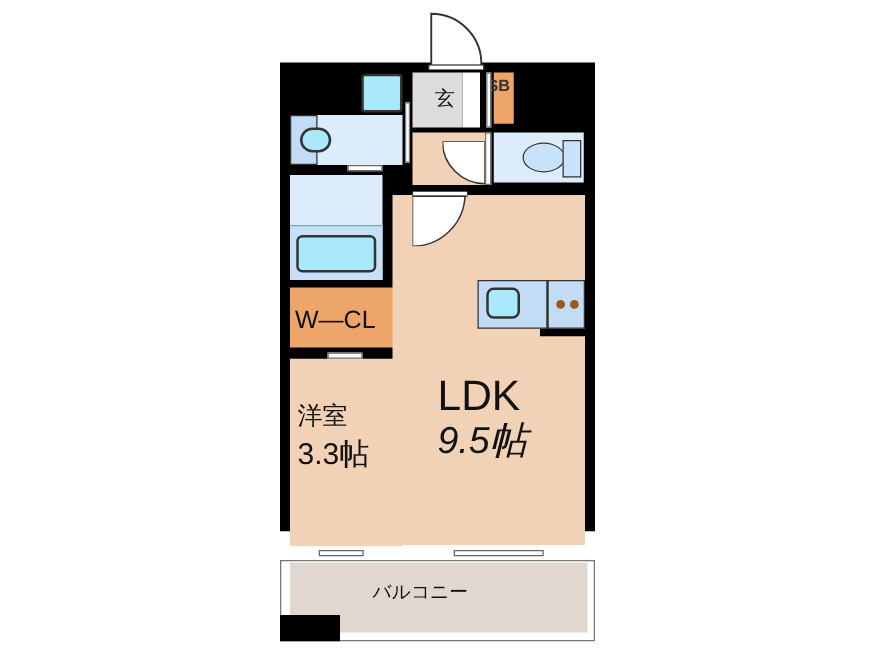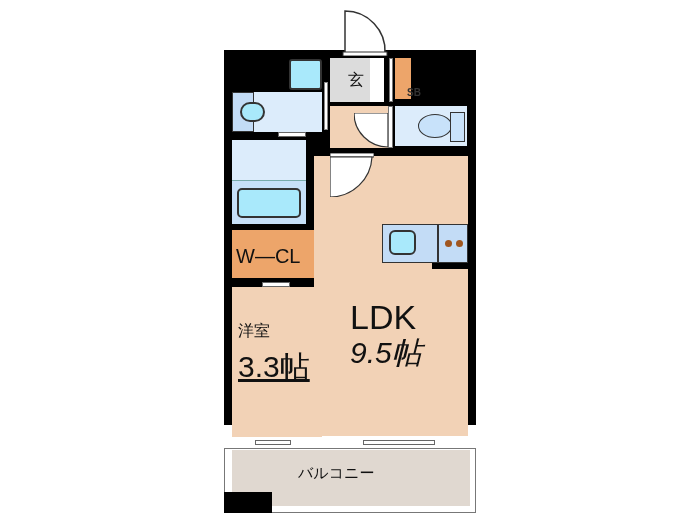--- a/index.html
+++ b/index.html
@@ -28,30 +28,30 @@
 <div class="abs room-bath" style="left:232px;top:140px;width:74px;height:84px;"></div>
 <div class="abs" style="left:232px;top:180px;width:74px;height:44px;background:#c6e0f8;border-top:1px solid #7aa;"></div>
 <div class="abs fixture" style="left:237px;top:188px;width:64px;height:30px;border-radius:5px;"></div>
 <div class="win" style="left:278px;top:132px;width:28px;height:5px;"></div>
 
 <div class="abs room-orange" style="left:232px;top:230px;width:90px;height:48px;"></div>
 <div class="label" style="left:236px;top:246px;font-size:20px;">W—CL</div>
 <div class="win" style="left:262px;top:282px;width:28px;height:5px;"></div>
 
 <div class="abs room-peach" style="left:232px;top:287px;width:90px;height:150px;"></div>
-<div class="label" style="left:238px;top:323px;font-size:16px;text-align:center;">洋室</div>
-<div class="label" style="left:238px;top:352px;font-size:30px;text-decoration:underline;">3.3帖</div>
+<div class="label" style="left:238px;top:323px;font-size:20px;text-align:center;">洋室</div>
+<div class="label" style="left:238px;top:352px;font-size:24px;">3.3帖</div>
 
 <div class="abs" style="left:325px;top:290px;width:4px;height:146px;background:#fff;border-left:1px solid #777;border-right:1px solid #777;"></div>
 
 <div class="abs room-grey" style="left:330px;top:58px;width:40px;height:44px;"></div>
 <div class="label" style="left:348px;top:72px;font-size:16px;">玄</div>
 <div class="abs" style="left:370px;top:58px;width:14px;height:44px;background:#fff;border-radius:0 0 0 0;"></div>
 <div class="abs room-orange" style="left:395px;top:58px;width:16px;height:41px;"></div>
-<div class="label" style="left:390px;top:88px;font-size:10px;font-weight:bold;color:#333;padding-left:17px;">SB</div>
+<div class="label" style="left:390px;top:62px;font-size:13px;font-weight:bold;color:#333;">SB</div>
 <div class="abs" style="left:389px;top:58px;width:4px;height:44px;background:#fff;border:1px solid #777;"></div>
 
 <svg class="abs" style="left:340px;top:8px;" width="50" height="48" viewBox="0 0 50 48">
   <path d="M5 45 L5 3 A40 40 0 0 1 45 45 Z" fill="#fff" stroke="#333" stroke-width="1.5"></path>
   <rect x="3" y="44" width="44" height="4" fill="#fff" stroke="#333" stroke-width="1"></rect>
 </svg>
 
 <div class="abs room-peach" style="left:330px;top:106px;width:58px;height:42px;"></div>
 <svg class="abs" style="left:354px;top:113px;" width="36" height="36" viewBox="0 0 36 36">
   <path d="M34 0 L34 34 A34 34 0 0 1 0 0 Z" fill="#fff" stroke="#333" stroke-width="1.2"></path>
@@ -78,13 +78,13 @@
 
 <div class="label" style="left:350px;top:300px;font-size:34px;">LDK</div>
 <div class="label" style="left:350px;top:338px;font-size:30px;font-style:italic;">9.5帖</div>
 
 <div class="win" style="left:255px;top:440px;width:36px;height:5px;"></div>
 <div class="win" style="left:363px;top:440px;width:72px;height:5px;"></div>
 
 <div class="abs" style="left:224px;top:448px;width:252px;height:65px;background:#fff;border:1px solid #777;"></div>
 <div class="abs" style="left:232px;top:450px;width:238px;height:56px;background:#e0d8d0;"></div>
 <div class="abs wall" style="left:224px;top:492px;width:48px;height:21px;"></div>
-<div class="label" style="left:298px;top:466px;font-size:15px;font-family:Liberation Serif, serif;">バルコニー</div>
+<div class="label" style="left:298px;top:466px;font-size:15px;">バルコニー</div>
 
 </body></html>

